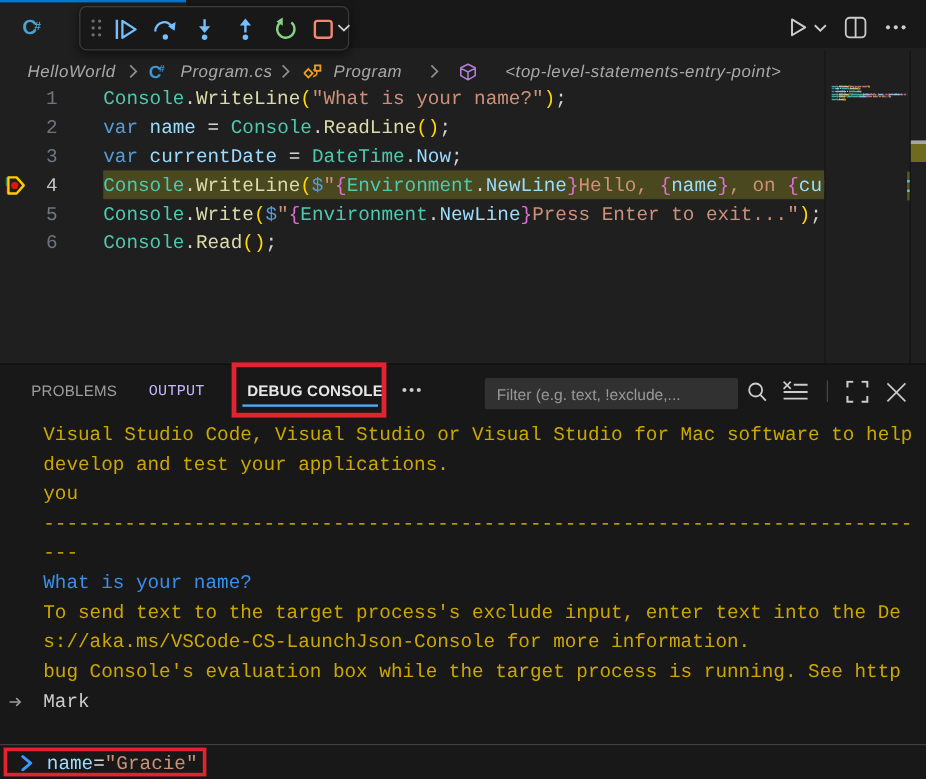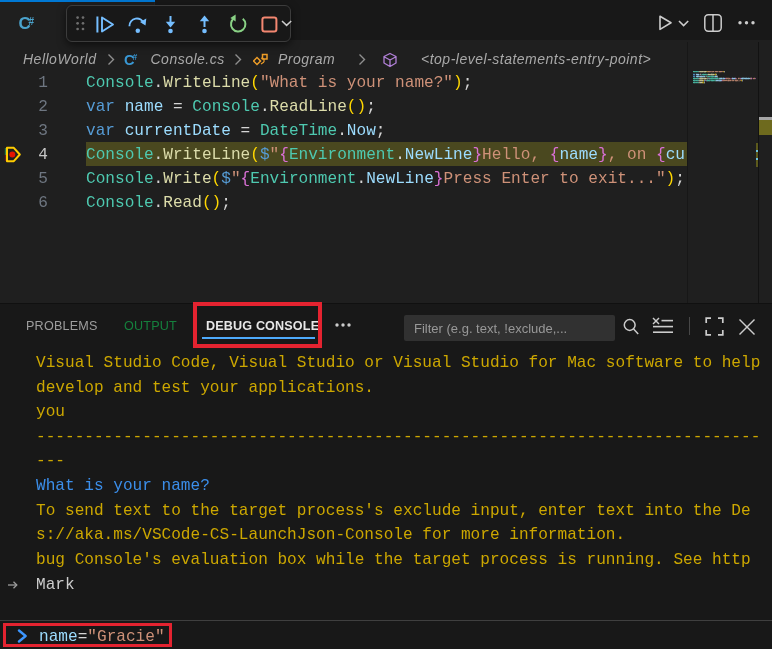--- a/index.html
+++ b/index.html
@@ -48,21 +48,21 @@
     <circle cx="9.5" cy="2.8" r="1.7" fill="#cccccc"></circle>
     <circle cx="16" cy="2.8" r="1.7" fill="#cccccc"></circle>
 </svg>
 
 <div class="abs" style="left:0;top:40px;width:772px;height:30px;background:#1f1f1f;"></div>
 <div class="abs" id="crumbs" style="top:50.2px;left:0;width:772px;height:18px;line-height:18px;color:#a9a9a9;font-size:14px;letter-spacing:0.5px;font-style:italic;">
   <span class="abs" style="left:23px;">HelloWorld</span>
   <svg class="abs" style="left:107px;top:3px;" width="8" height="13" viewBox="0 0 8 13">
       <path d="M1.5 1.5 L6.5 6.5 L1.5 11.5" fill="none" stroke="#8f8f8f" stroke-width="1.4"></path>
     </svg>
-  <span class="abs" style="left:150.5px;">Console.cs</span>
+  <span class="abs" style="left:150.5px;">Program.cs</span>
   <svg class="abs" style="left:234px;top:3px;" width="8" height="13" viewBox="0 0 8 13">
       <path d="M1.5 1.5 L6.5 6.5 L1.5 11.5" fill="none" stroke="#8f8f8f" stroke-width="1.4"></path>
     </svg>
   <span class="abs" style="left:278px;">Program</span>
   <svg class="abs" style="left:358px;top:3px;" width="8" height="13" viewBox="0 0 8 13">
       <path d="M1.5 1.5 L6.5 6.5 L1.5 11.5" fill="none" stroke="#8f8f8f" stroke-width="1.4"></path>
     </svg>
   <span class="abs" style="left:421px;">&lt;top-level-statements-entry-point&gt;</span>
 </div>
 
@@ -172,21 +172,21 @@
 
 <svg class="abs" style="left:260px;top:14.5px;" width="19" height="19" viewBox="0 0 19 19">
   <rect x="2.4" y="2.4" width="14" height="14" rx="2.2" fill="none" stroke="#f48771" stroke-width="2"></rect>
 </svg>
 <svg class="abs" style="left:280px;top:19px;" width="13" height="9" viewBox="0 0 13 9">
   <path d="M2 2 l4.6 4.4 L11.2 2" fill="none" stroke="#cccccc" stroke-width="1.5"></path>
 </svg>
 
 <div class="abs" style="left:0;top:303px;width:772px;height:346px;background:#181818;border-top:1px solid #101010;"></div>
 <div class="abs" style="left:26px;top:319px;font-size:12.6px;letter-spacing:0.2px;color:#9d9d9d;">PROBLEMS</div>
-<div class="abs" style="left:124px;top:319px;font-size:12.6px;letter-spacing:0.2px;color:#15803d;">OUTPUT</div>
+<div class="abs" style="left:124px;top:319px;font-size:12.6px;letter-spacing:0.2px;color:#c4b5fd;font-family:Liberation Mono, monospace;">OUTPUT</div>
 <div class="abs" style="left:206px;top:319px;font-size:12.6px;letter-spacing:0.15px;color:#e7e7e7;font-weight:bold;">DEBUG CONSOLE</div>
 <div class="abs" style="left:202px;top:337.3px;width:113px;height:2px;background:#4daafc;"></div>
 <svg class="abs" style="left:334px;top:321px;" width="20" height="8" viewBox="0 0 20 8">
   <circle cx="3" cy="4" r="1.7" fill="#cccccc"></circle>
     <circle cx="9" cy="4" r="1.7" fill="#cccccc"></circle>
     <circle cx="15" cy="4" r="1.7" fill="#cccccc"></circle>
 </svg>
 
 <div class="abs" style="left:404px;top:315px;width:211px;height:26px;background:#313131;border-radius:2px;"></div>
 <div class="abs" style="left:414px;top:321px;font-size:13px;color:#989898;">Filter (e.g. text, !exclude,...</div>

